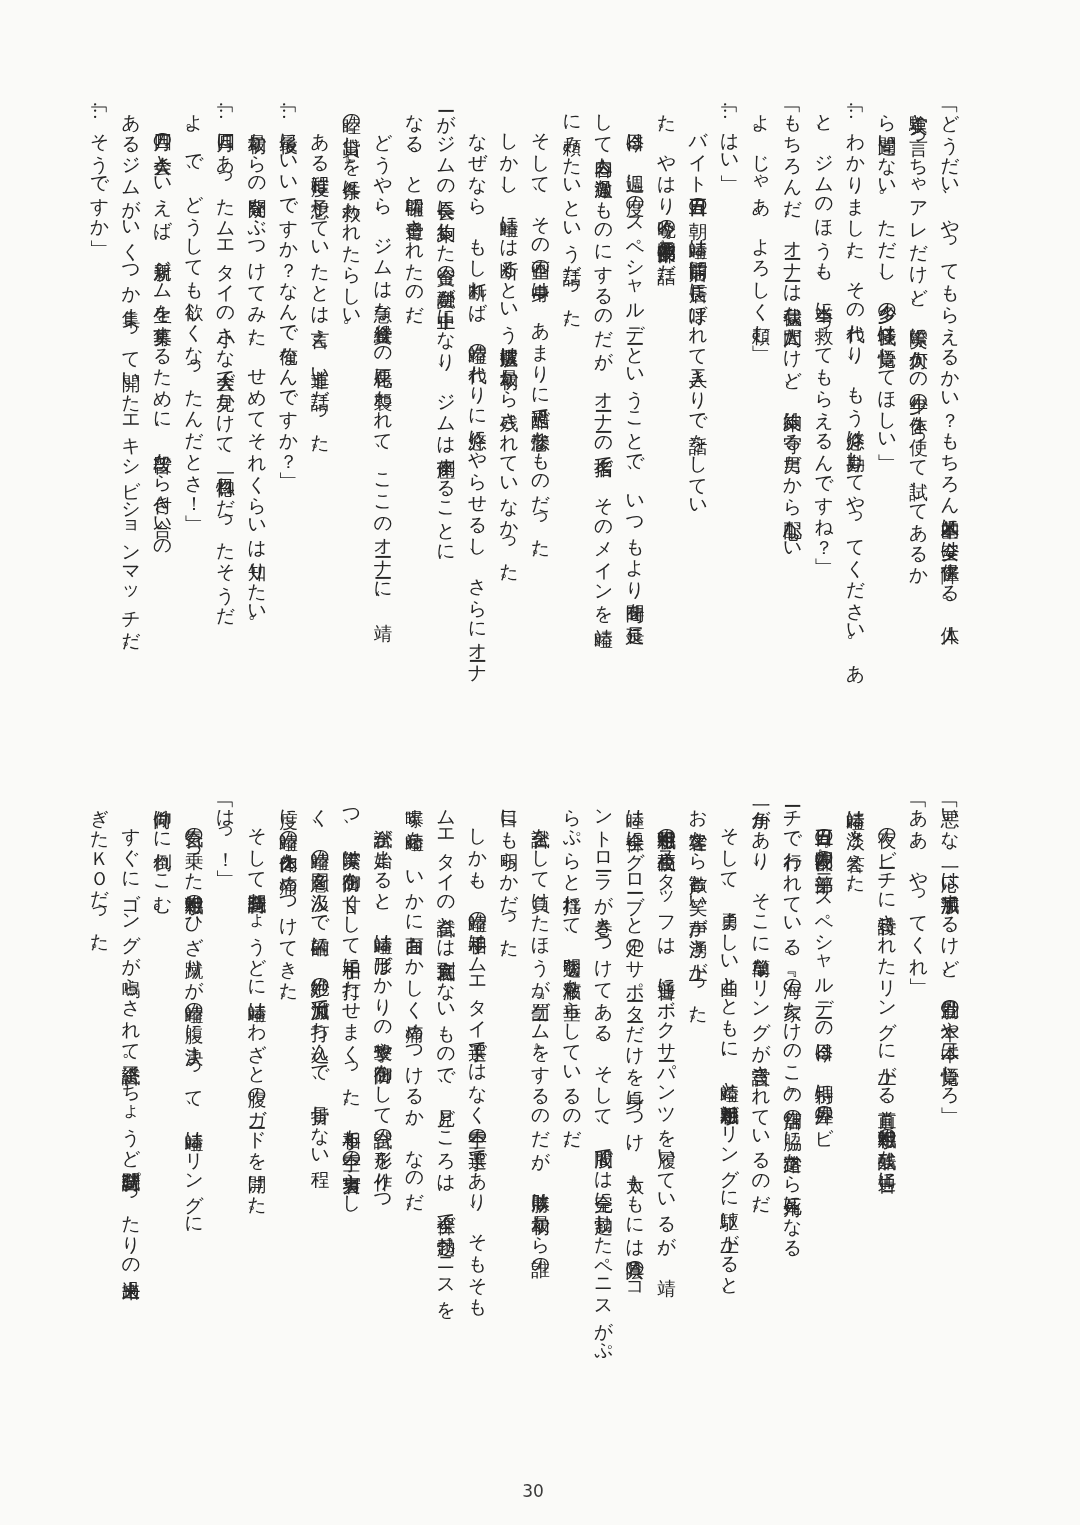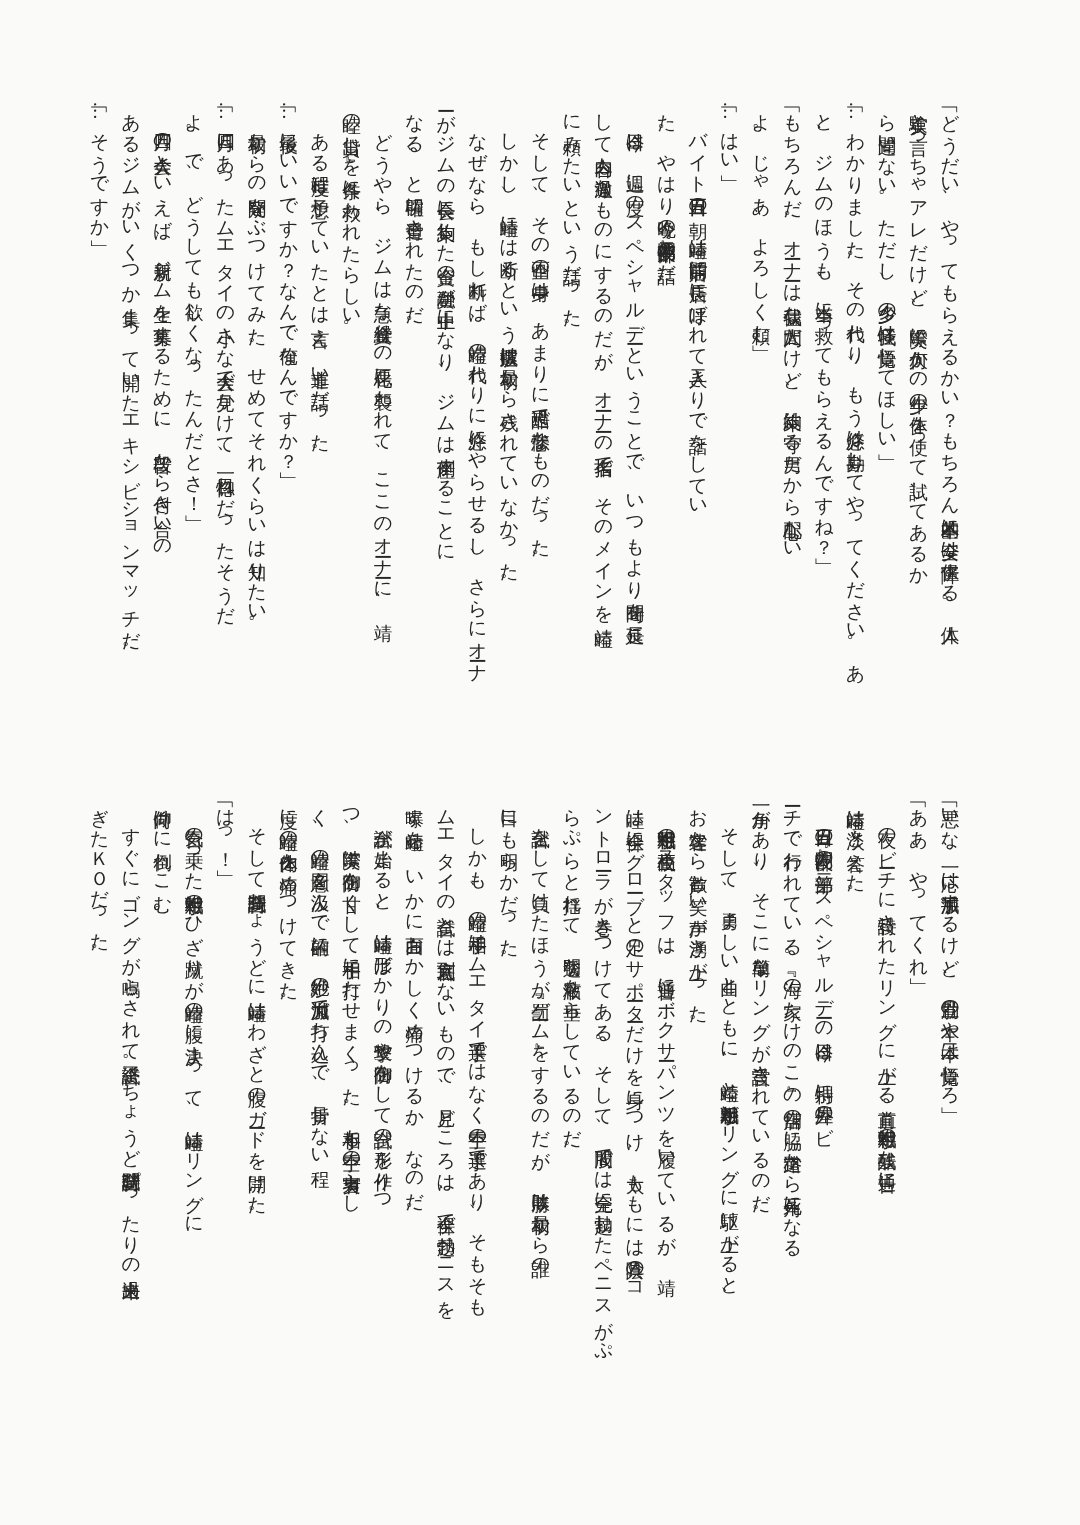--- a/index.html
+++ b/index.html
@@ -96,13 +96,14 @@
       <div class="tline">く、靖睦の意図を汲んで的確に、絶妙の力加減で打ち込んで、骨折しない程</div>
       <div class="tline">度に靖睦の肉体を痛めつけてきた。</div>
       <div class="tline">　そして試合時間ちょうどに靖睦はわざと腹のガードを開けた。</div>
       <div class="tline">「はっ！」</div>
       <div class="tline">　気合の乗った対戦相手のひざ蹴りが靖睦の腹に決まって、靖睦はリングに</div>
       <div class="tline">仰向けに倒れこむ。</div>
       <div class="tline">　すぐにゴングが鳴らされて試合終了。ちょうど試合時間ぴったりの出来過</div>
       <div class="tline">ぎたＫＯだった。</div>
     </section>
 
+  <div class="page-number">30</div>
 </div>
 
 </body></html>

